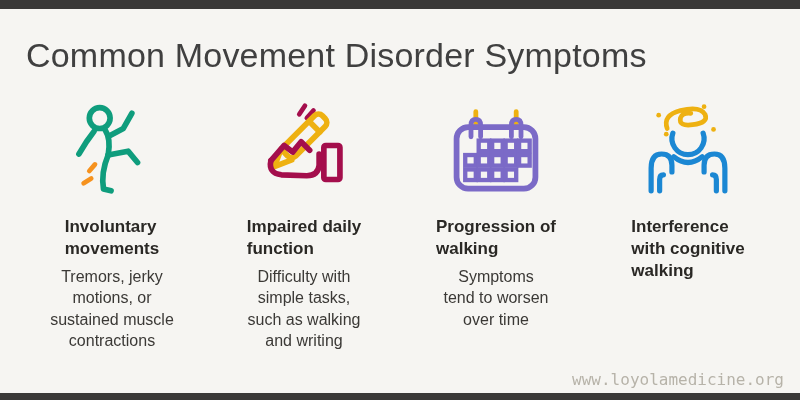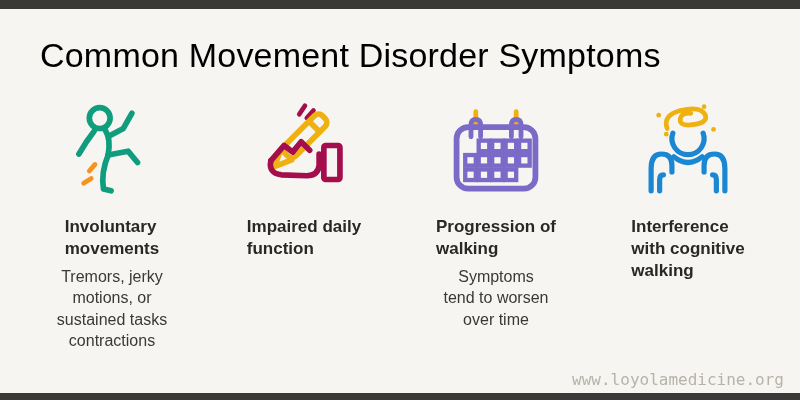--- a/index.html
+++ b/index.html
@@ -4,22 +4,22 @@
 <style>
   html,body{margin:0;padding:0;background:#e8e7e4;}
   .canvas{
     position:relative;width:800px;height:400px;overflow:hidden;
     background:#f6f5f2;font-family:"Liberation Sans",sans-serif;
   }
   .bar{position:absolute;left:0;width:100%;background:#3a3938;}
   .bar-top{top:0;height:9px;}
   .bar-bottom{bottom:0;height:7px;}
   .title{
-    position:absolute;left:40px;top:36px;margin:0;
-    font-size:34px;font-weight:400;color:#000000;letter-spacing:.2px;
+    position:absolute;left:26px;top:36px;margin:0;
+    font-size:34px;font-weight:400;color:#404040;letter-spacing:.2px;
   }
   .columns{
     position:absolute;top:100px;left:16px;right:16px;
     display:flex;justify-content:space-between;
   }
   .col{width:192px;display:flex;flex-direction:column;align-items:center;}
   .icon-box{height:106px;display:flex;align-items:flex-end;justify-content:center;margin-bottom:10px;}
   .heading{
     font-weight:bold;font-size:17px;line-height:1.3;color:#2a2825;
     text-align:left;white-space:pre-line;
@@ -54,41 +54,45 @@
           <path d="M51,56 L72,52 L82,64" stroke="#0f9d7d" stroke-width="6" stroke-linecap="round" stroke-linejoin="round"></path>
           <path d="M51,56 C46,68 44,80 46,92 L54,94" stroke="#0f9d7d" stroke-width="6" stroke-linecap="round" stroke-linejoin="round"></path>
           <path d="M31,73 L37,66" stroke="#f6921e" stroke-width="5" stroke-linecap="round"></path>
           <path d="M25,86 L33,81" stroke="#f6921e" stroke-width="5" stroke-linecap="round"></path>
         </svg>
       </div>
       <div class="heading">Involuntary
 movements</div>
       <div class="desc">Tremors, jerky
 motions, or
-sustained tasks
+sustained muscle
 contractions</div>
     </div>
 
     <div class="col">
       <div class="icon-box">
         <svg width="108" height="104" viewBox="0 0 110 110" fill="none">
           <path d="M56,4 L50,13" stroke="#a40e4c" stroke-width="5" stroke-linecap="round"></path>
           <path d="M65,9 L58,17" stroke="#a40e4c" stroke-width="5" stroke-linecap="round"></path>
           <g transform="rotate(45 42 50)" stroke="#eeb111" stroke-width="6" stroke-linecap="round" stroke-linejoin="round">
             <rect x="34" y="2" width="16" height="56" rx="6"></rect>
             <line x1="34" y1="16" x2="50" y2="16"></line>
             <path d="M34,58 L42,76 L50,58"></path>
           </g>
           <path d="M20,62 L34,46 L43,53 L52,42 L61,51" stroke="#a40e4c" stroke-width="6" stroke-linecap="round" stroke-linejoin="round"></path>
           <path d="M20,62 Q17,75 31,77 L58,78 Q70,78 71,67 L71,55" stroke="#a40e4c" stroke-width="6" stroke-linecap="round" stroke-linejoin="round"></path>
           <rect x="76" y="46" width="17" height="36" rx="2" stroke="#a40e4c" stroke-width="6"></rect>
         </svg>
       </div>
       <div class="heading">Impaired daily
 function</div>
+      <div class="desc">Difficulty with
+simple tasks,
+such as walking
+and writing</div>
     </div>
 
     <div class="col">
       <div class="icon-box">
         <svg width="106" height="100" viewBox="0 0 110 104" fill="none">
           <line x1="34" y1="6" x2="34" y2="22" stroke="#eeb111" stroke-width="5" stroke-linecap="round"></line>
           <line x1="76" y1="6" x2="76" y2="22" stroke="#eeb111" stroke-width="5" stroke-linecap="round"></line>
           <rect x="14" y="22" width="82" height="64" rx="12" stroke="#7b6ac7" stroke-width="6"></rect>
           <path d="M29,32 V20 Q29,14 34,14 Q39,14 39,20 V32" stroke="#7b6ac7" stroke-width="5" stroke-linecap="round"></path>
           <path d="M71,32 V20 Q71,14 76,14 Q81,14 81,20 V32" stroke="#7b6ac7" stroke-width="5" stroke-linecap="round"></path>

